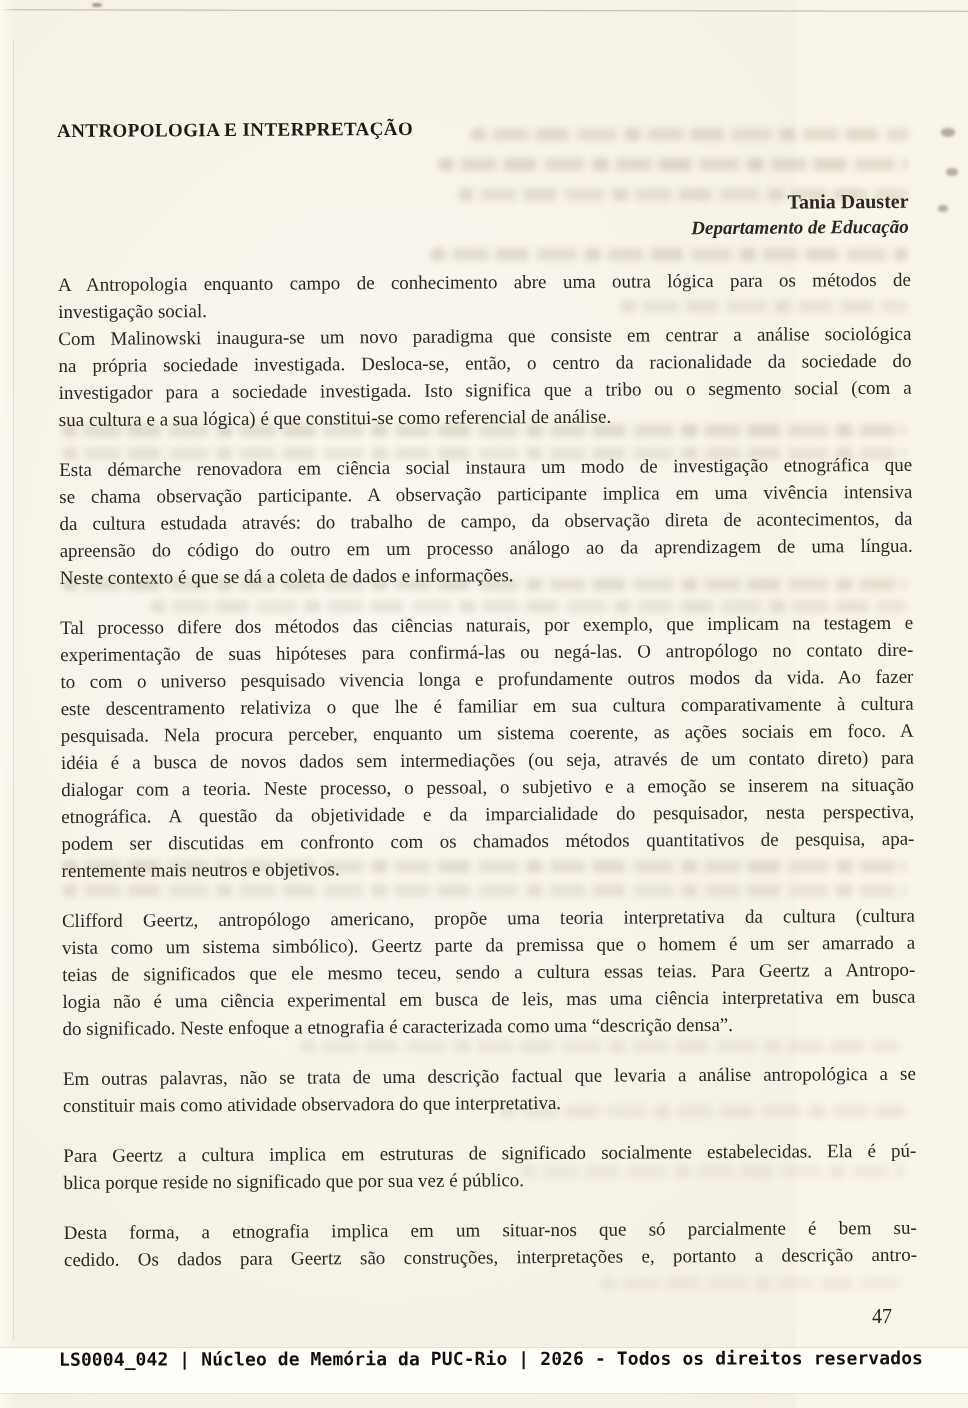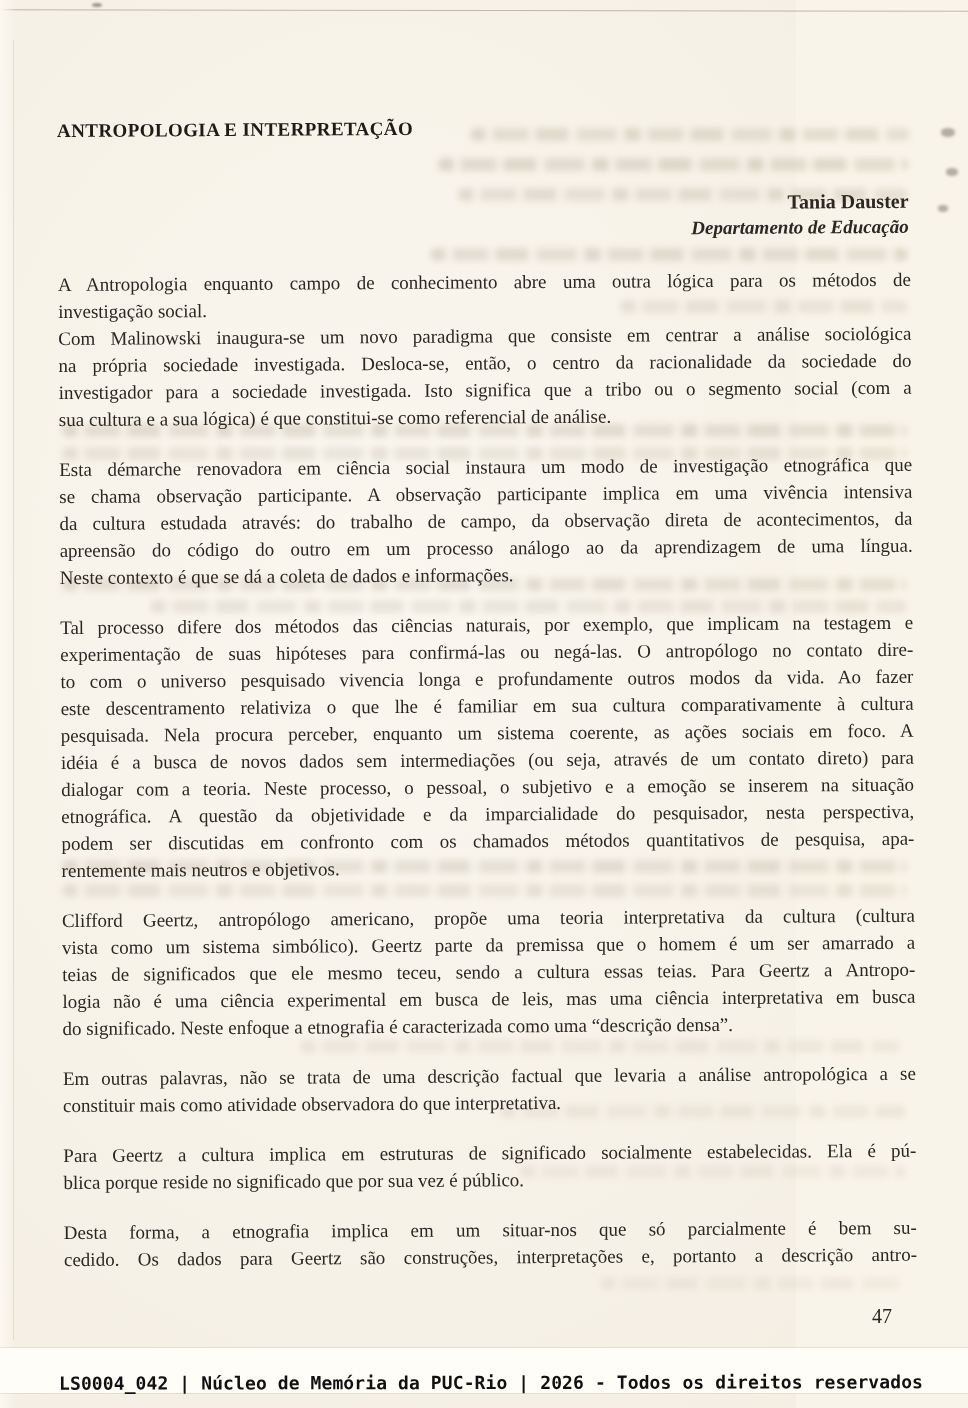--- a/index.html
+++ b/index.html
@@ -74,21 +74,21 @@
   .line { text-align: justify; text-align-last: justify; white-space: normal; }
   .line.end { text-align-last: left; }
   .page-number {
     position: absolute; left: 872px; top: 1305px;
     font-size: 20px; font-weight: 400; color: #262320;
   }
   
   .footer-bar {
     position: absolute; left: 0; top: 1348px; width: 968px; height: 45px;
     background: var(--footer-background);
-    display: flex; align-items: flex-end; padding-left: 59px;
+    display: flex; align-items: flex-start; padding-left: 59px;
     box-shadow: 0 -1px 0 rgba(180,168,145,0.25), 0 1px 0 rgba(180,168,145,0.25);
   }
   .footer-text {
     font-family: "DejaVu Sans Mono", monospace;
     font-size: 18px; font-weight: 700; color: var(--footer-ink);
     letter-spacing: 0.1px; white-space: nowrap; transform: rotate(-0.1deg);
   }
 </style>
 </head>
 <body>

